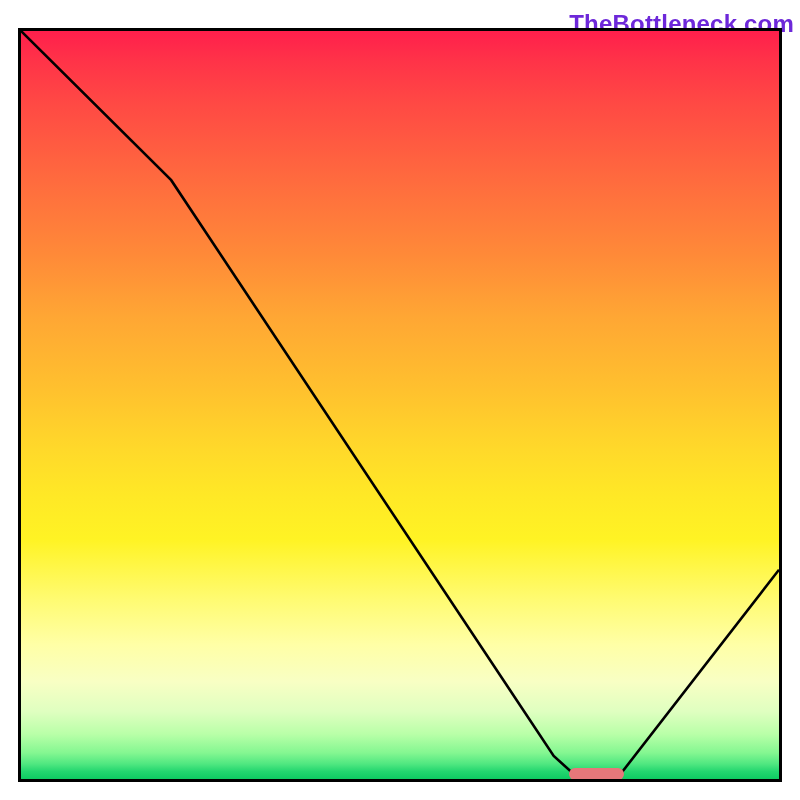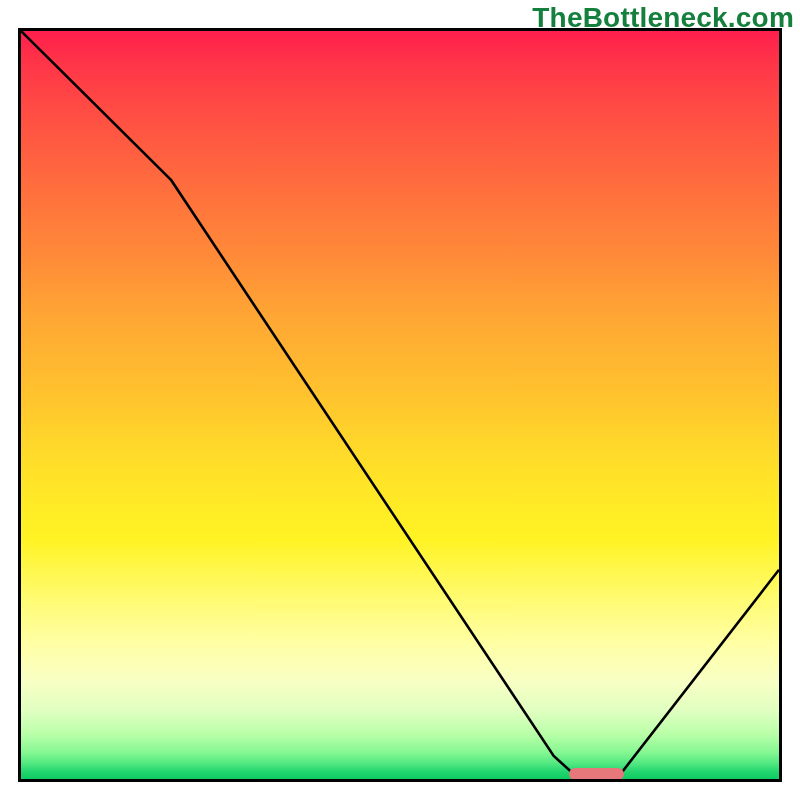--- a/index.html
+++ b/index.html
@@ -10,25 +10,25 @@
     background: #ffffff;
     font-family: Arial, Helvetica, sans-serif;
   }
   .wrap {
     position: relative;
     width: 800px;
     height: 800px;
   }
   .watermark {
     position: absolute;
-    top: 2px;
+    top: 10px;
     right: 6px;
-    font-size: 28px;
+    font-size: 24px;
     font-weight: 600;
-    color: #15803d;
+    color: #6d28d9;
     letter-spacing: 0.2px;
     user-select: none;
   }
   .plot {
     position: absolute;
     left: 18px;
     top: 28px;
     width: 764px;
     height: 754px;
     border: 3.5px solid #000;

